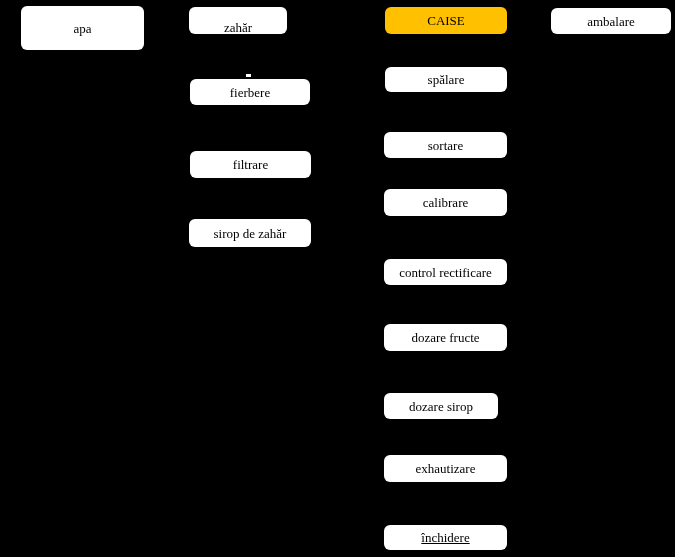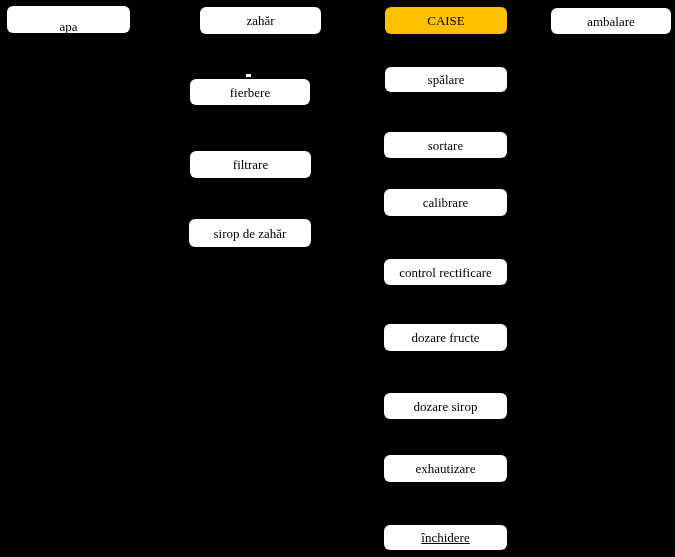--- a/index.html
+++ b/index.html
@@ -39,25 +39,25 @@
     width: 5px;
     height: 3px;
     background: #FFFFFF;
   }
 </style>
 </head>
 <body>
 
 <div class="canvas" data-bind-style="backgroundColor:colors.background" style="background-color: rgb(0, 0, 0);">
 
-  <div class="node" style="left:7px; top:6px; width:123px; height:27px;align-items:flex-end;">
+  <div class="node" style="left:21px; top:6px; width:123px; height:44px;">
     <span data-bind="nodes.apa.label">apa</span>
   </div>
 
-  <div class="node" style="left:200px; top:7px; width:121px; height:27px;">
+  <div class="node" style="left:189px; top:7px; width:98px; height:27px;align-items:flex-end;">
     <span data-bind="nodes.zahar.label">zahăr</span>
   </div>
 
   <div class="node node-accent" data-bind-style="backgroundColor:colors.accent_fill" style="left: 385px; top: 7px; width: 122px; height: 27px; background-color: rgb(255, 192, 0);">
     <span data-bind="nodes.caise.label">CAISE</span>
   </div>
 
   <div class="node" style="left:551px; top:8px; width:120px; height:26px;">
     <span data-bind="nodes.ambalare.label">ambalare</span>
   </div>
@@ -89,21 +89,21 @@
   </div>
 
   <div class="node" style="left:384px; top:259px; width:123px; height:26px;">
     <span data-bind="nodes.control_rectificare.label">control rectificare</span>
   </div>
 
   <div class="node" style="left:384px; top:324px; width:123px; height:27px;">
     <span data-bind="nodes.dozare_fructe.label">dozare fructe</span>
   </div>
 
-  <div class="node" style="left:384px; top:393px; width:123px; height:26px;">
+  <div class="node" style="left:384px; top:393px; width:114px; height:26px;">
     <span data-bind="nodes.dozare_sirop.label">dozare sirop</span>
   </div>
 
   <div class="node" style="left:384px; top:455px; width:123px; height:27px;">
     <span data-bind="nodes.exhautizare.label">exhautizare</span>
   </div>
 
   <div class="node" style="left:384px; top:525px; width:123px; height:25px;text-decoration:underline;">
     <span data-bind="nodes.inchidere.label">închidere</span>
   </div>

